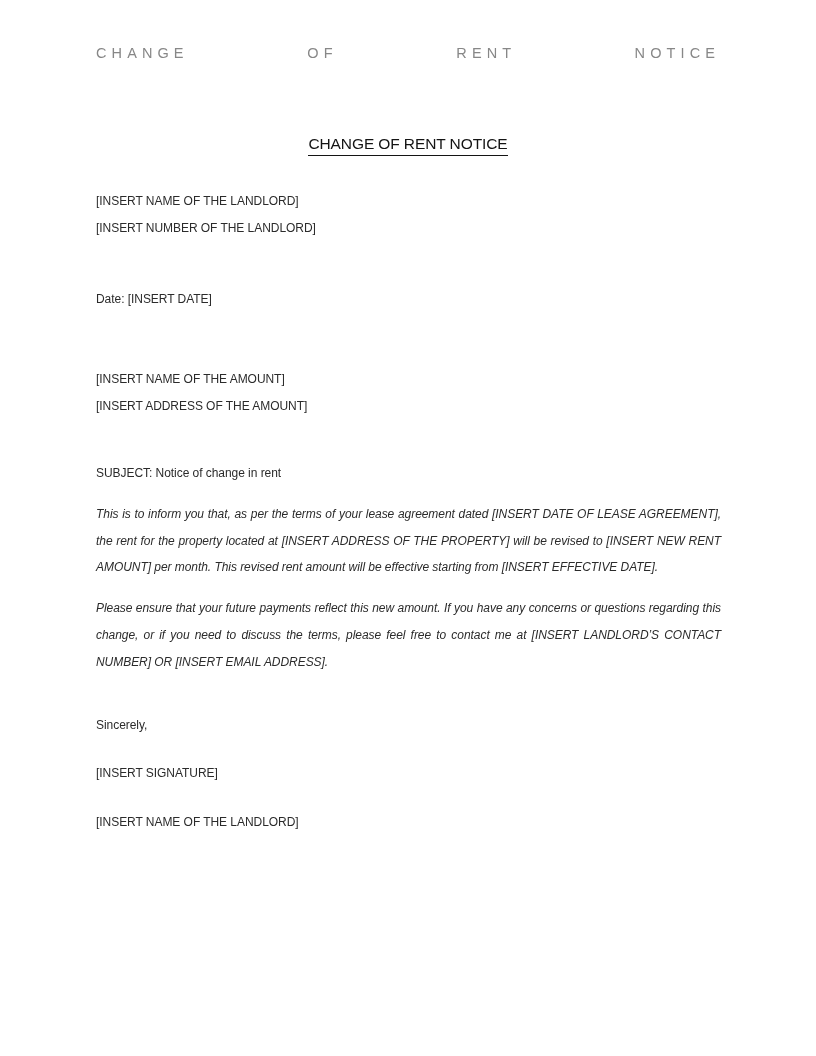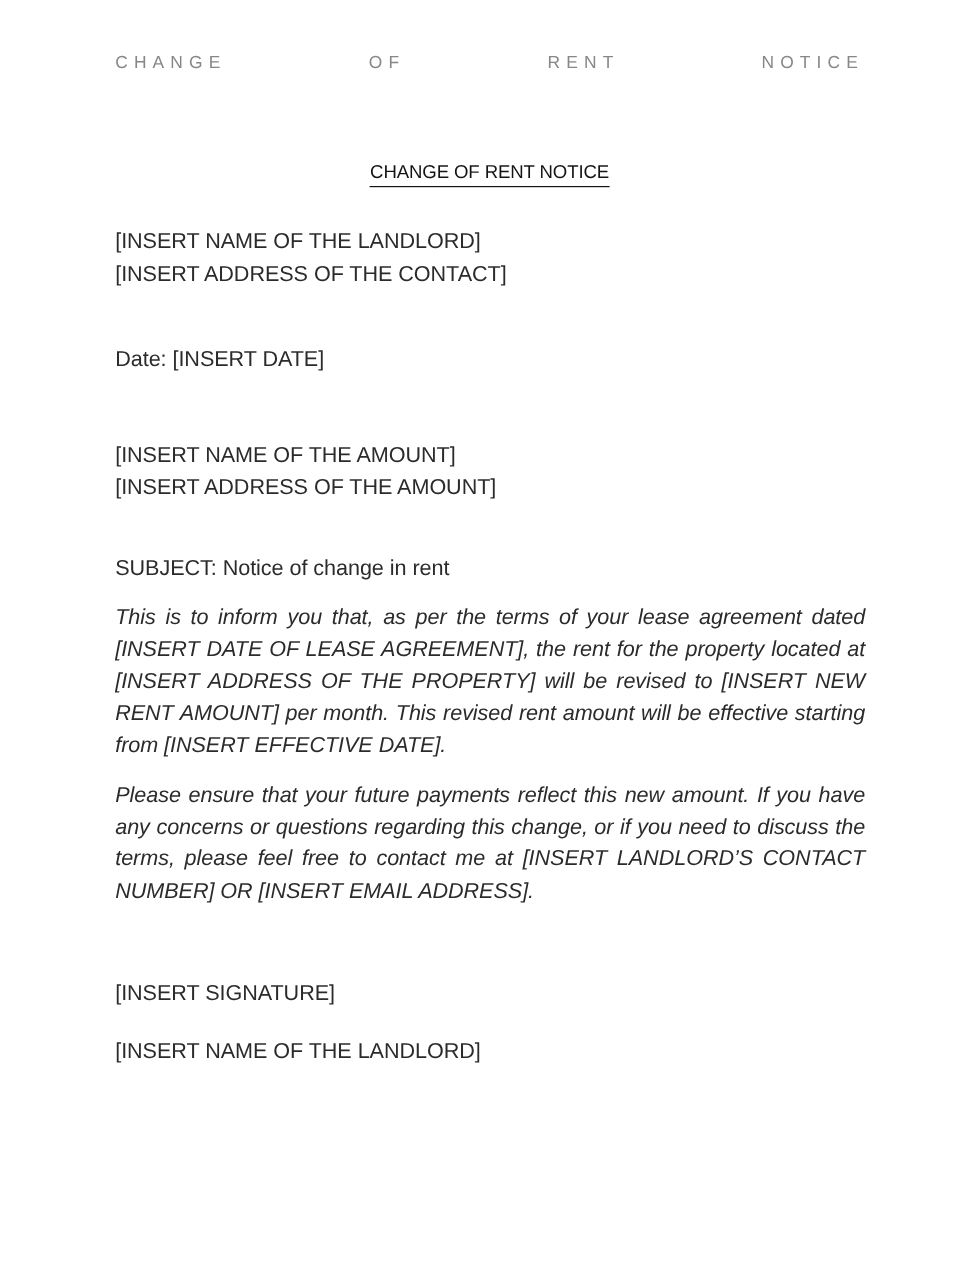--- a/index.html
+++ b/index.html
@@ -61,21 +61,21 @@
     border-bottom: 1.4px solid #141414;
     padding-bottom: 1px;
   }
 
   
   .content {
     position: absolute;
     left: 96px;
     top: 188px;
     width: 625px;
-    font-size: 18px;
+    font-size: 12px;
     color: #2b2b2b;
     line-height: 26.8px;
   }
 
   .block {
     margin: 0;
   }
 
   .line {
     margin: 0;
@@ -109,21 +109,21 @@
   <div class="doc-header">CHANGE OF RENT NOTICE</div>
 
   <div class="doc-title">
     <span class="u">CHANGE OF RENT  NOTICE</span>
   </div>
 
   <div class="content">
 
     <div class="block">
       <p class="line">[INSERT NAME OF THE LANDLORD]</p>
-      <p class="line">[INSERT ADDRESS OF THE CONTACT]</p>
+      <p class="line">[INSERT NUMBER OF THE LANDLORD]</p>
     </div>
 
     <div class="gap-address"></div>
 
     <p class="line">Date: [INSERT DATE]</p>
 
     <div class="gap-date"></div>
 
     <div class="block">
       <p class="line">[INSERT NAME OF THE AMOUNT]</p>
@@ -143,20 +143,21 @@
 
     <div class="gap-para"></div>
 
     <p class="para">Please ensure that your future payments reflect this new amount. If you have any concerns or questions regarding this change, or if you need to discuss the terms, please feel free to contact me at [INSERT LANDLORD’S CONTACT NUMBER] OR [INSERT EMAIL ADDRESS].</p>
 
     <div class="gap-para"></div>
 
 
     <div class="gap-thanks"></div>
 
+    <p class="line">Sincerely,</p>
 
     <div class="gap-sign"></div>
 
     <p class="line">[INSERT SIGNATURE]</p>
 
     <div class="gap-signame"></div>
 
     <p class="line">[INSERT NAME OF THE LANDLORD]</p>
 
   </div>

